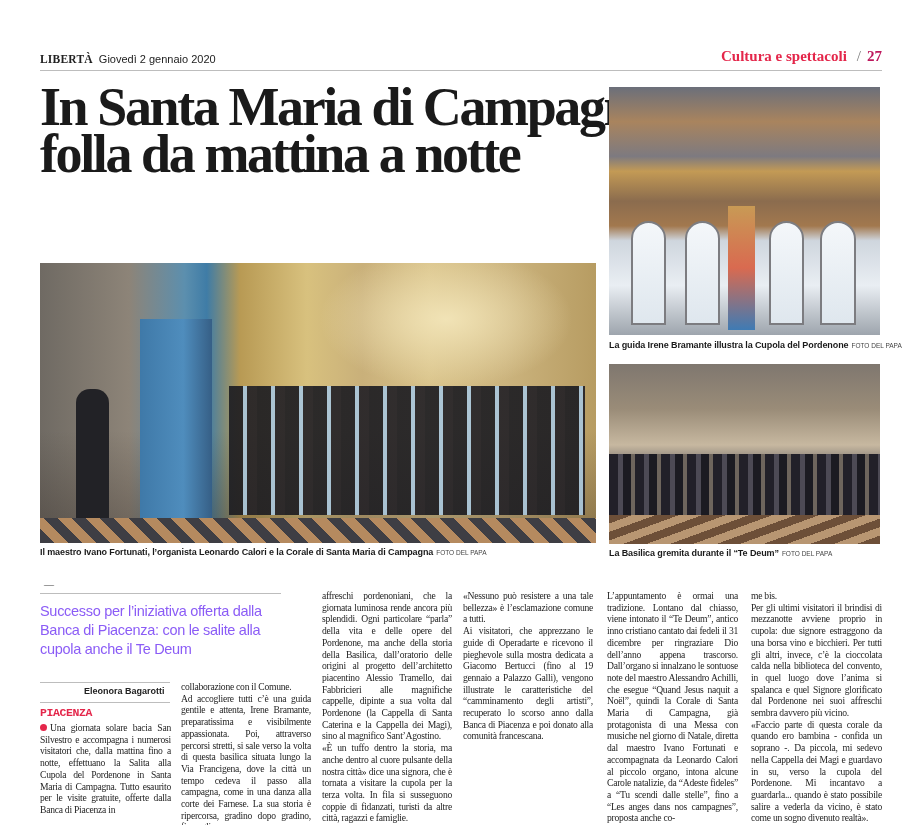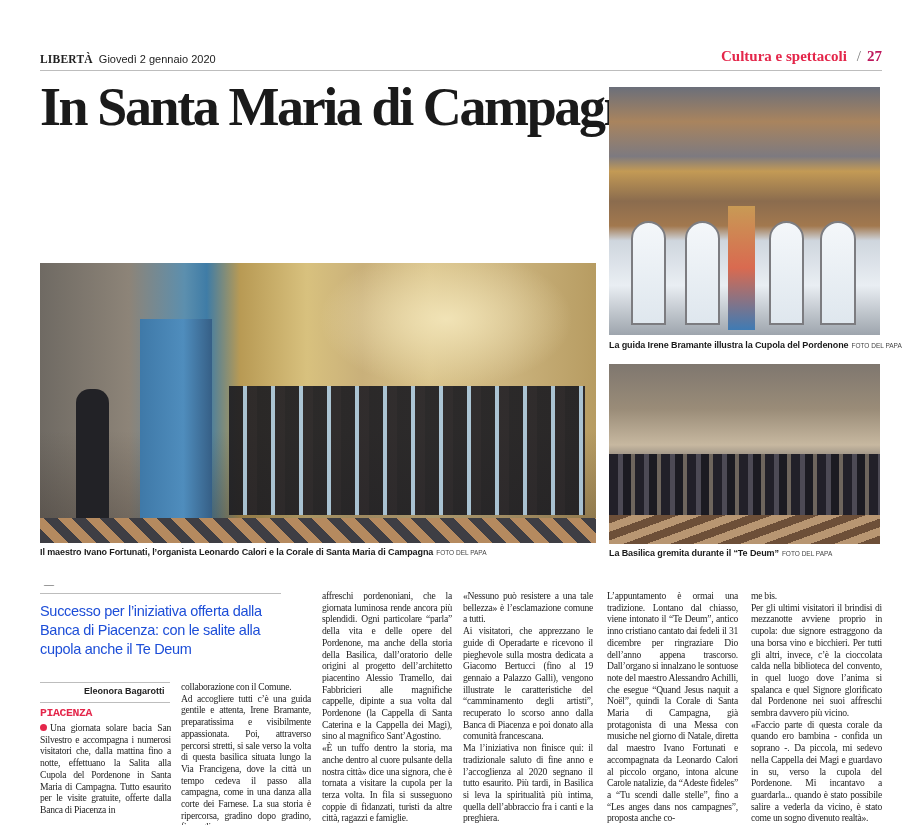--- a/index.html
+++ b/index.html
@@ -45,21 +45,21 @@
   .photo-bottom-right .pews { position: absolute; left: 0; bottom: 0; width: 100%; height: 16%; background: repeating-linear-gradient(160deg, #6d4f38 0 8px, #b89672 8px 16px); }
 
   .caption { position: absolute; font-family: "Liberation Sans", sans-serif; font-weight: bold; font-size: 9px; color: #1a1a1a; white-space: nowrap; letter-spacing: -0.1px; }
   .caption .credit { font-weight: normal; font-size: 6.5px; color: #444; margin-left: 3px; letter-spacing: 0; }
   .cap-main { left: 40px; top: 547px; }
   .cap-tr { left: 609px; top: 340px; }
   .cap-br { left: 609px; top: 548px; }
 
   .sub-rule { position: absolute; left: 40px; top: 593px; width: 241px; height: 1px; background: #bdbdbd; }
   .sub-tick { position: absolute; left: 40px; top: 585px; width: 10px; height: 9px; border-top: 1px solid #999; transform: skewX(-45deg); }
-  .subhead { position: absolute; left: 40px; top: 602px; width: 260px; font-family: "Liberation Sans", sans-serif; font-size: 14.5px; line-height: 19px; color: #1d4ed8; letter-spacing: -0.3px; }
+  .subhead { position: absolute; left: 40px; top: 602px; width: 260px; font-family: "Liberation Sans", sans-serif; font-size: 14.5px; line-height: 19px; color: #8b5cf6; letter-spacing: -0.3px; }
 
   .byline-rule { position: absolute; left: 40px; top: 682px; width: 130px; height: 1px; background: #bdbdbd; }
   .byline { position: absolute; left: 40px; top: 686px; font-family: "Liberation Sans", sans-serif; font-weight: bold; font-size: 9px; color: #222; padding-left: 44px; }
   .byline-rule2 { position: absolute; left: 40px; top: 702px; width: 130px; height: 1px; background: #bdbdbd; }
   .dateline { position: absolute; left: 40px; top: 706px; font-family: Liberation Mono, monospace; font-weight: bold; font-size: 11.5px; color: #e4264a; letter-spacing: -0.4px; }
 
   .col { position: absolute; font-family: Liberation Serif, serif; font-size: 9.6px; line-height: 11.7px; color: #1e1e1e; text-align: justify; hyphens: manual; letter-spacing: -0.25px; }
   .col p { margin: 0; }
   .c1 { left: 40px; top: 722px; width: 131px; }
   .c1 .dot { display: inline-block; width: 7px; height: 7px; border-radius: 50%; background: #e4264a; margin-right: 3px; vertical-align: 0; }
@@ -76,20 +76,21 @@
   <span class="brand">LIBERTÀ</span>
   <span>Giovedì 2 gennaio 2020</span>
 </div>
 <div class="header-right">
   <span class="section">Cultura e spettacoli</span><span class="slash">/</span><span class="page">27</span>
 </div>
 <div class="header-rule"></div>
 
 <div class="headline">
   <div>In Santa Maria di Campagna</div>
+  <div>folla da mattina a notte</div>
 </div>
 
 <div class="photo photo-main">
   <div class="organ"></div>
   <div class="man"></div>
   <div class="choir"></div>
   <div class="floor"></div>
 </div>
 <div class="caption cap-main">
   <span>Il maestro Ivano Fortunati, l’organista Leonardo Calori e la Corale di Santa Maria di Campagna</span><span class="credit">FOTO DEL PAPA</span>
@@ -130,21 +131,20 @@
   <p>collaborazione con il Comune.</p>
   <p>Ad accogliere tutti c’è una guida gentile e attenta, Irene Bramante, preparatissima e visibilmente appassionata. Poi, attraverso percorsi stretti, si sale verso la volta di questa basilica situata lungo la Via Francigena, dove la città un tempo cedeva il passo alla campagna, come in una danza alla corte dei Farnese. La sua storia è ripercorsa, gradino dopo gradino, fino agli</p>
 </div>
 <div class="col c3">
   <p>affreschi pordenoniani, che la giornata luminosa rende ancora più splendidi. Ogni particolare “parla” della vita e delle opere del Pordenone, ma anche della storia della Basilica, dall’oratorio delle origini al progetto dell’architetto piacentino Alessio Tramello, dai Fabbricieri alle magnifiche cappelle, dipinte a sua volta dal Pordenone (la Cappella di Santa Caterina e la Cappella dei Magi), sino al magnifico Sant’Agostino.</p>
   <p>«È un tuffo dentro la storia, ma anche dentro al cuore pulsante della nostra città» dice una signora, che è tornata a visitare la cupola per la terza volta. In fila si susseguono coppie di fidanzati, turisti da altre città, ragazzi e famiglie.</p>
 </div>
 <div class="col c4">
   <p>«Nessuno può resistere a una tale bellezza» è l’esclamazione comune a tutti.</p>
   <p>Ai visitatori, che apprezzano le guide di Operadarte e ricevono il pieghevole sulla mostra dedicata a Giacomo Bertucci (fino al 19 gennaio a Palazzo Galli), vengono illustrate le caratteristiche del “camminamento degli artisti”, recuperato lo scorso anno dalla Banca di Piacenza e poi donato alla comunità francescana.</p>
-  <p>Ma l’iniziativa non finisce qui: il tradizionale saluto di fine anno e l’accoglienza al 2020 segnano il tutto esaurito. Più tardi, in Basilica si leva la spiritualità più intima, quella dell’abbraccio fra i canti e la preghiera.</p>
 </div>
 <div class="col c5">
   <p>L’appuntamento è ormai una tradizione. Lontano dal chiasso, viene intonato il “Te Deum”, antico inno cristiano cantato dai fedeli il 31 dicembre per ringraziare Dio dell’anno appena trascorso. Dall’organo si innalzano le sontuose note del maestro Alessandro Achilli, che esegue “Quand Jesus naquit a Noël”, quindi la Corale di Santa Maria di Campagna, già protagonista di una Messa con musiche nel giorno di Natale, diretta dal maestro Ivano Fortunati e accompagnata da Leonardo Calori al piccolo organo, intona alcune Carole natalizie, da “Adeste fideles” a “Tu scendi dalle stelle”, fino a “Les anges dans nos campagnes”, proposta anche co-</p>
 </div>
 <div class="col c6">
   <p>me bis.</p>
   <p>Per gli ultimi visitatori il brindisi di mezzanotte avviene proprio in cupola: due signore estraggono da una borsa vino e bicchieri. Per tutti gli altri, invece, c’è la cioccolata calda nella biblioteca del convento, in quel luogo dove l’anima si spalanca e quel Signore glorificato dal Pordenone nei suoi affreschi sembra davvero più vicino.</p>
   <p>«Faccio parte di questa corale da quando ero bambina - confida un soprano -. Da piccola, mi sedevo nella Cappella dei Magi e guardavo in su, verso la cupola del Pordenone. Mi incantavo a guardarla... quando è stato possibile salire a vederla da vicino, è stato come un sogno divenuto realtà».</p>
 </div>
 

